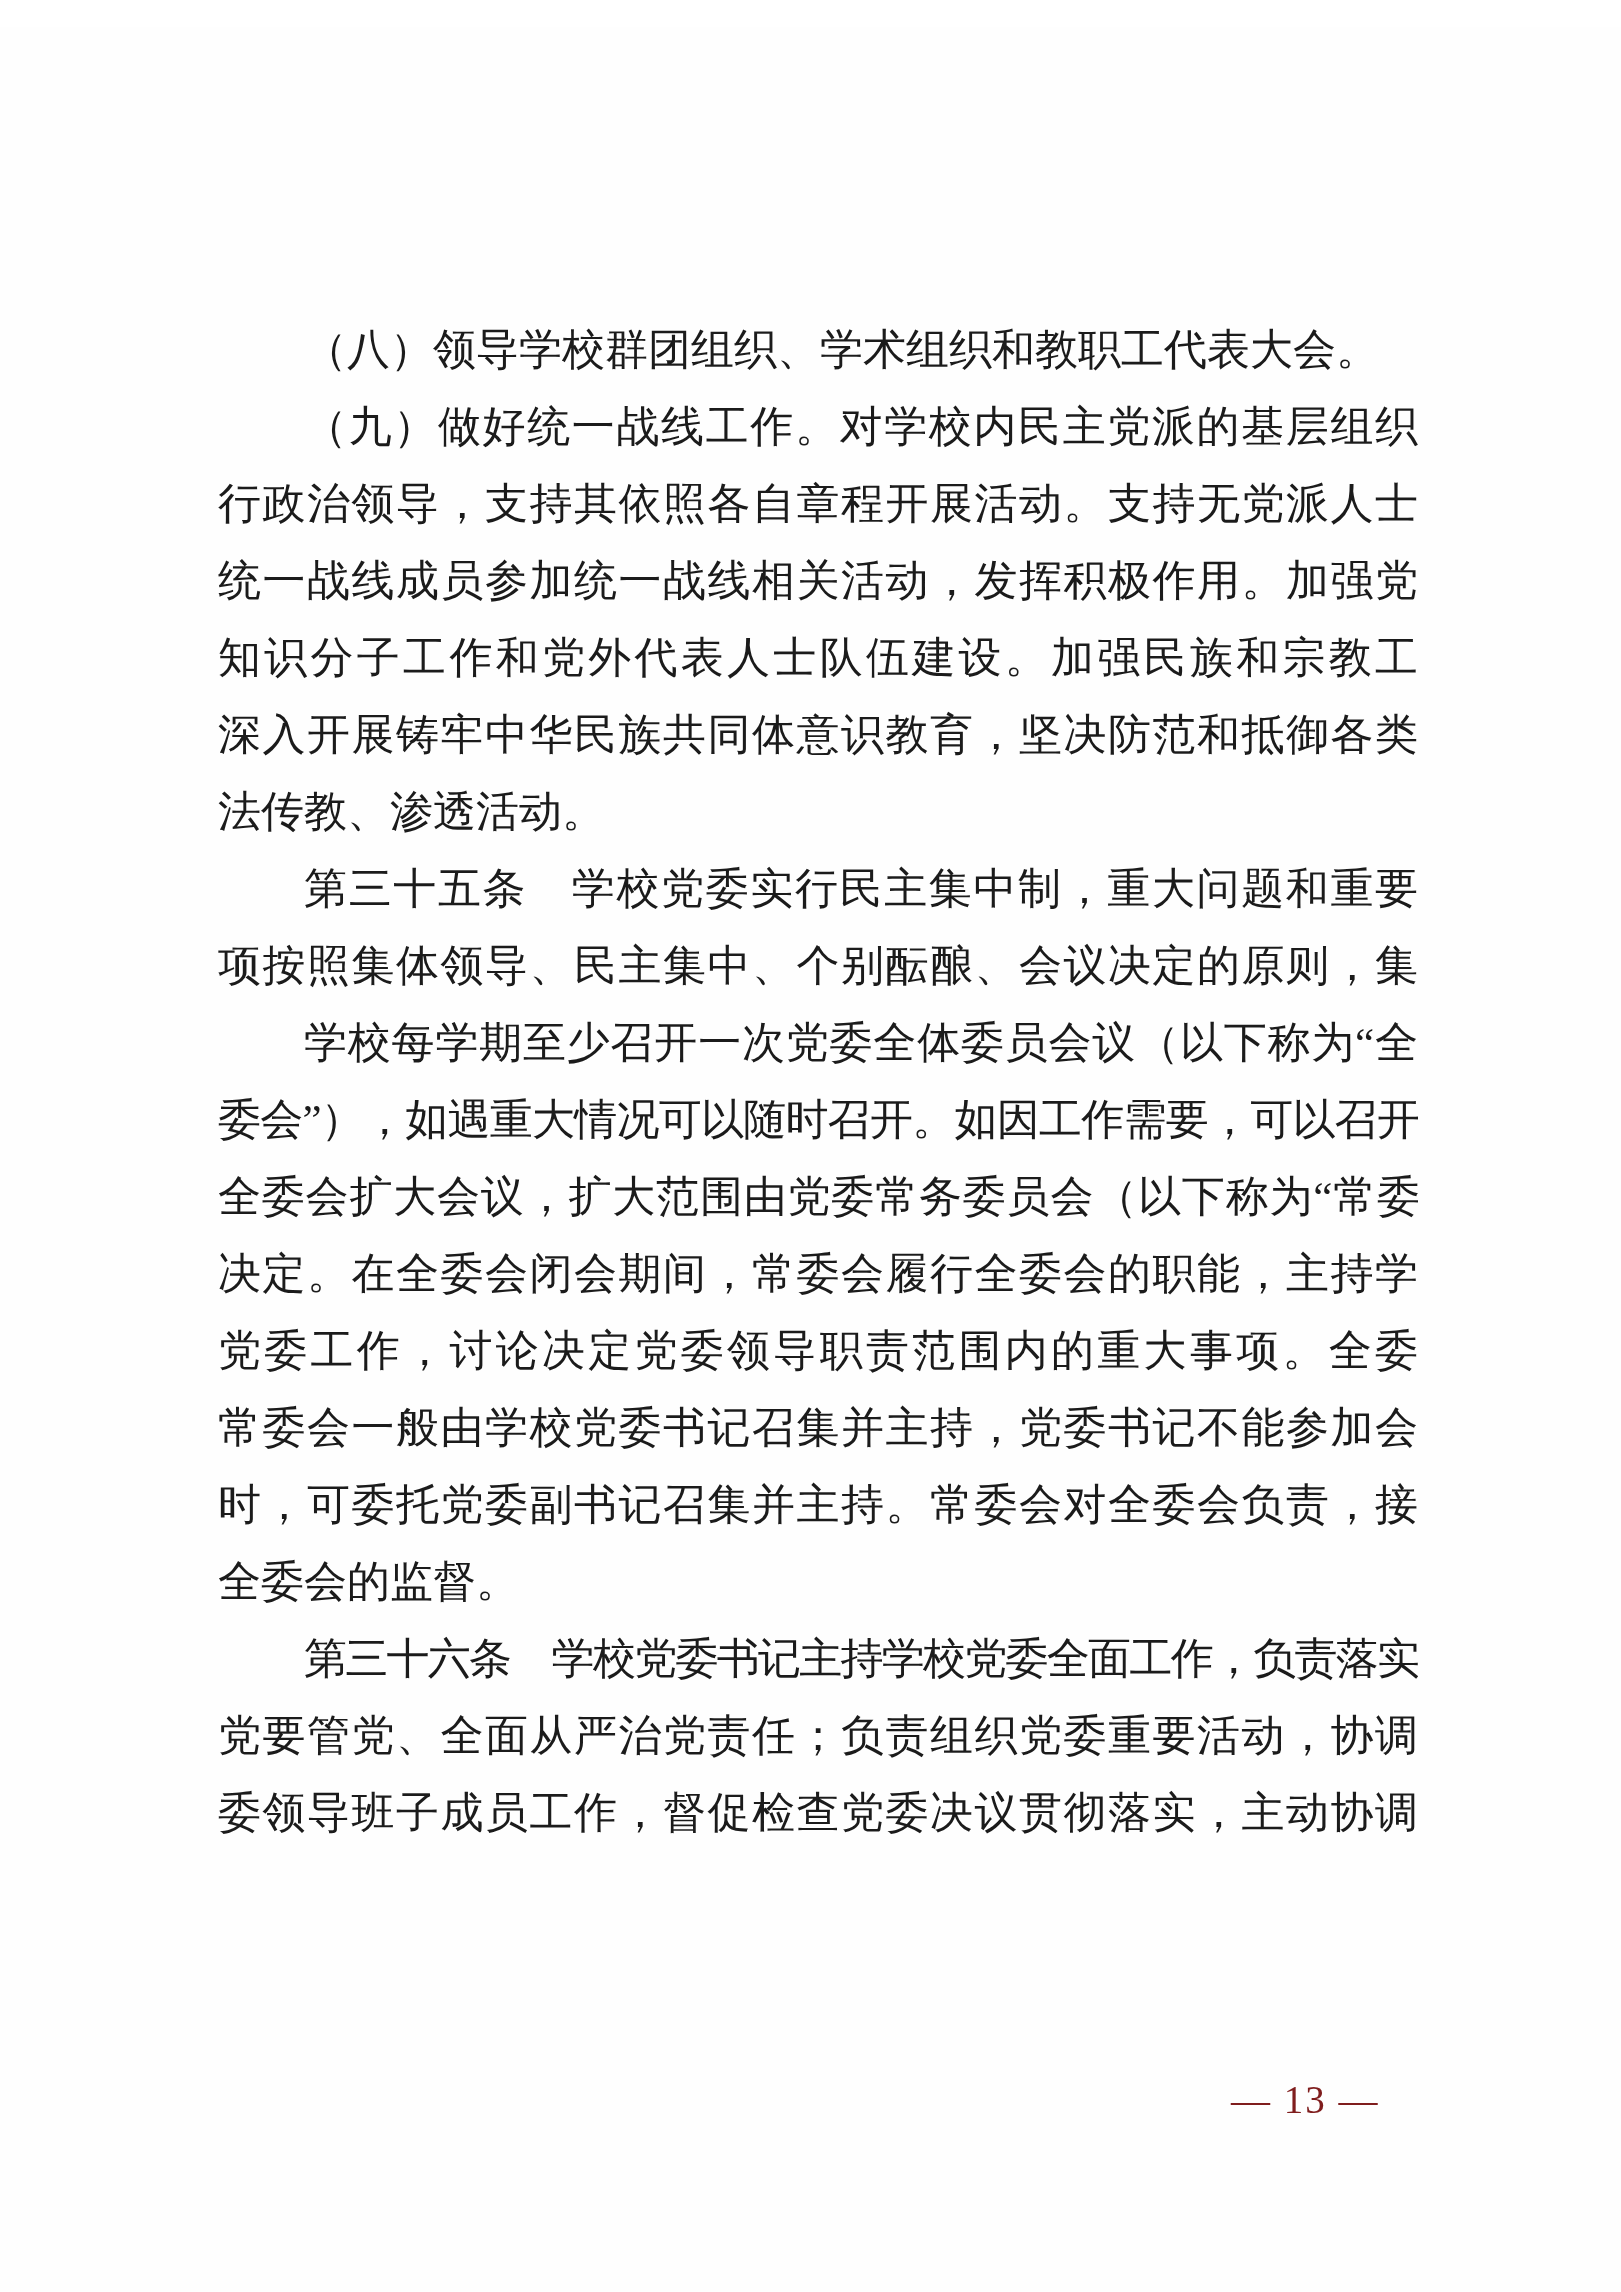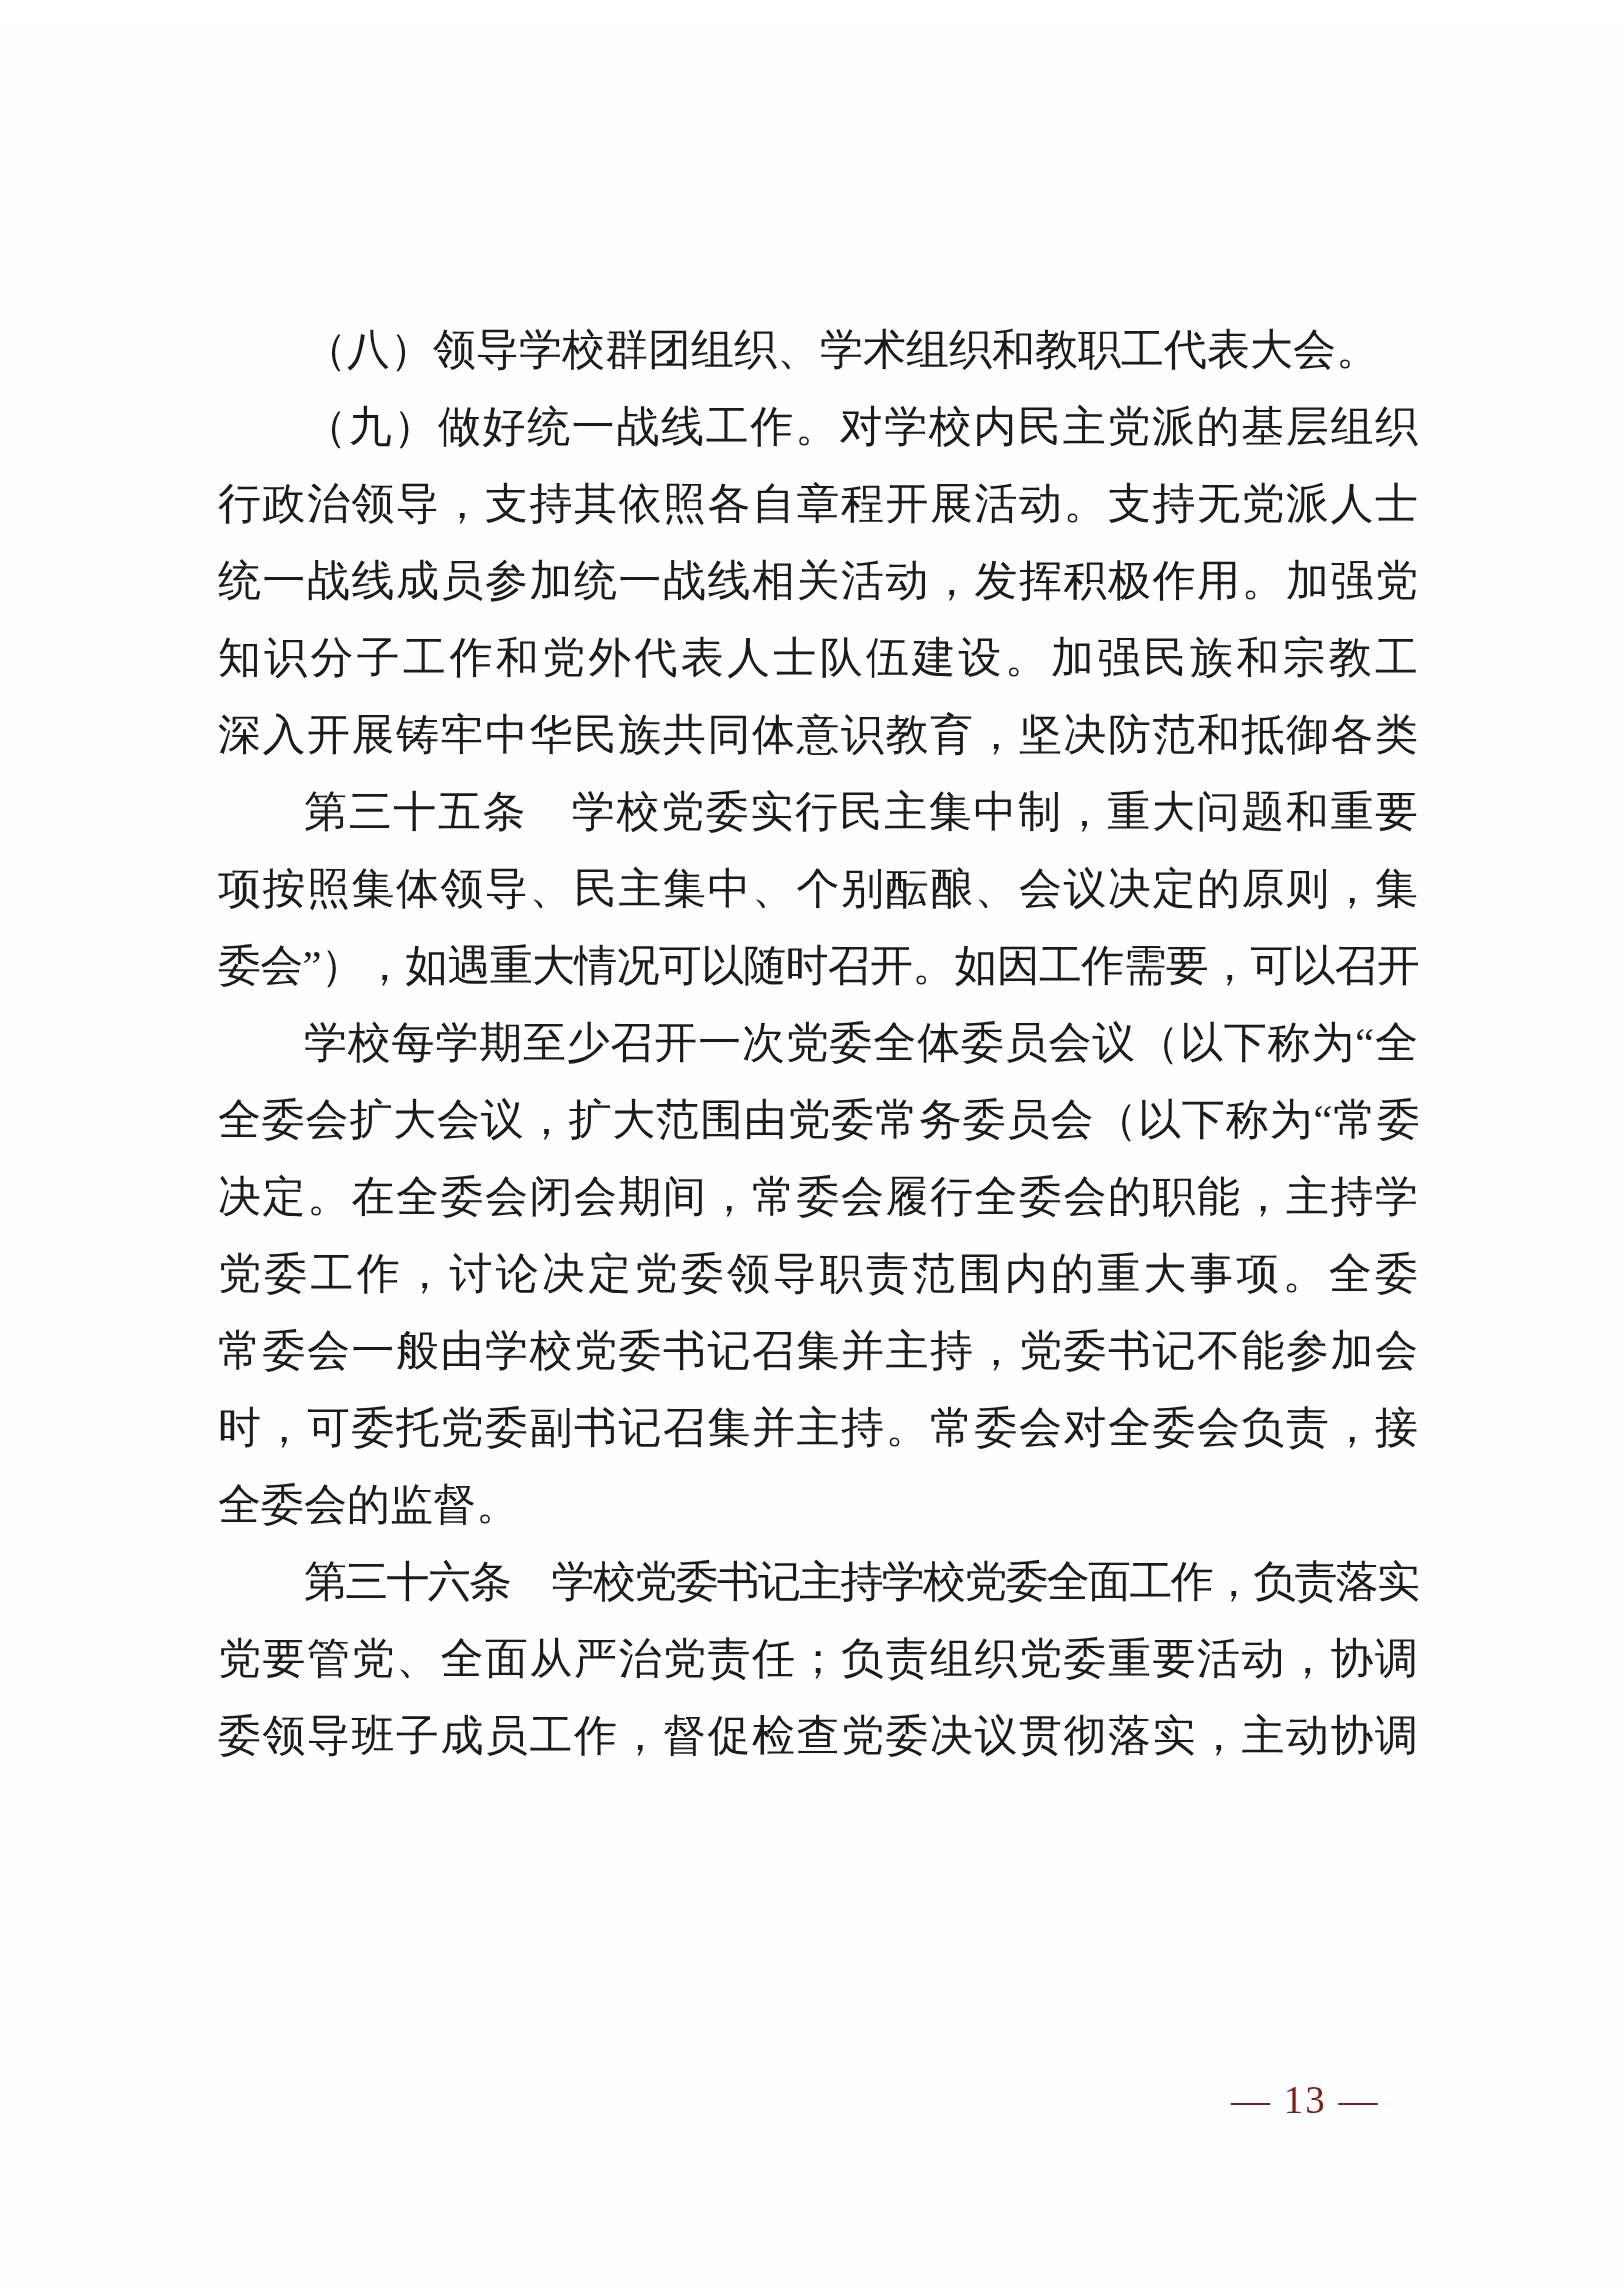--- a/index.html
+++ b/index.html
@@ -60,24 +60,25 @@
 
 <div class="page">
 
   <div class="text-block">
     <div class="line indent">（八）领导学校群团组织、学术组织和教职工代表大会。</div>
     <div class="line indent jl">（九）做好统一战线工作。对学校内民主党派的基层组织实</div>
     <div class="line jl">行政治领导，支持其依照各自章程开展活动。支持无党派人士等</div>
     <div class="line jl">统一战线成员参加统一战线相关活动，发挥积极作用。加强党外</div>
     <div class="line jl">知识分子工作和党外代表人士队伍建设。加强民族和宗教工作，</div>
     <div class="line jl">深入开展铸牢中华民族共同体意识教育，坚决防范和抵御各类非</div>
+    <div class="line">法传教、渗透活动。</div>
     <div class="line indent jl">第三十五条　学校党委实行民主集中制，重大问题和重要事</div>
     <div class="line jl">项按照集体领导、民主集中、个别酝酿、会议决定的原则，集体</div>
+    <div class="line indent jl">学校每学期至少召开一次党委全体委员会议（以下称为“全</div>
     <div class="line jl tight">委会”），如遇重大情况可以随时召开。如因工作需要，可以召开</div>
-    <div class="line indent jl">学校每学期至少召开一次党委全体委员会议（以下称为“全</div>
     <div class="line jl tight">全委会扩大会议，扩大范围由党委常务委员会（以下称为“常委会”）</div>
     <div class="line jl">决定。在全委会闭会期间，常委会履行全委会的职能，主持学校</div>
     <div class="line jl">党委工作，讨论决定党委领导职责范围内的重大事项。全委会、</div>
     <div class="line jl">常委会一般由学校党委书记召集并主持，党委书记不能参加会议</div>
     <div class="line jl">时，可委托党委副书记召集并主持。常委会对全委会负责，接受</div>
     <div class="line">全委会的监督。</div>
     <div class="line indent jl tight">第三十六条　学校党委书记主持学校党委全面工作，负责落实</div>
     <div class="line jl">党要管党、全面从严治党责任；负责组织党委重要活动，协调党</div>
     <div class="line jl">委领导班子成员工作，督促检查党委决议贯彻落实，主动协调党</div>
   </div>

